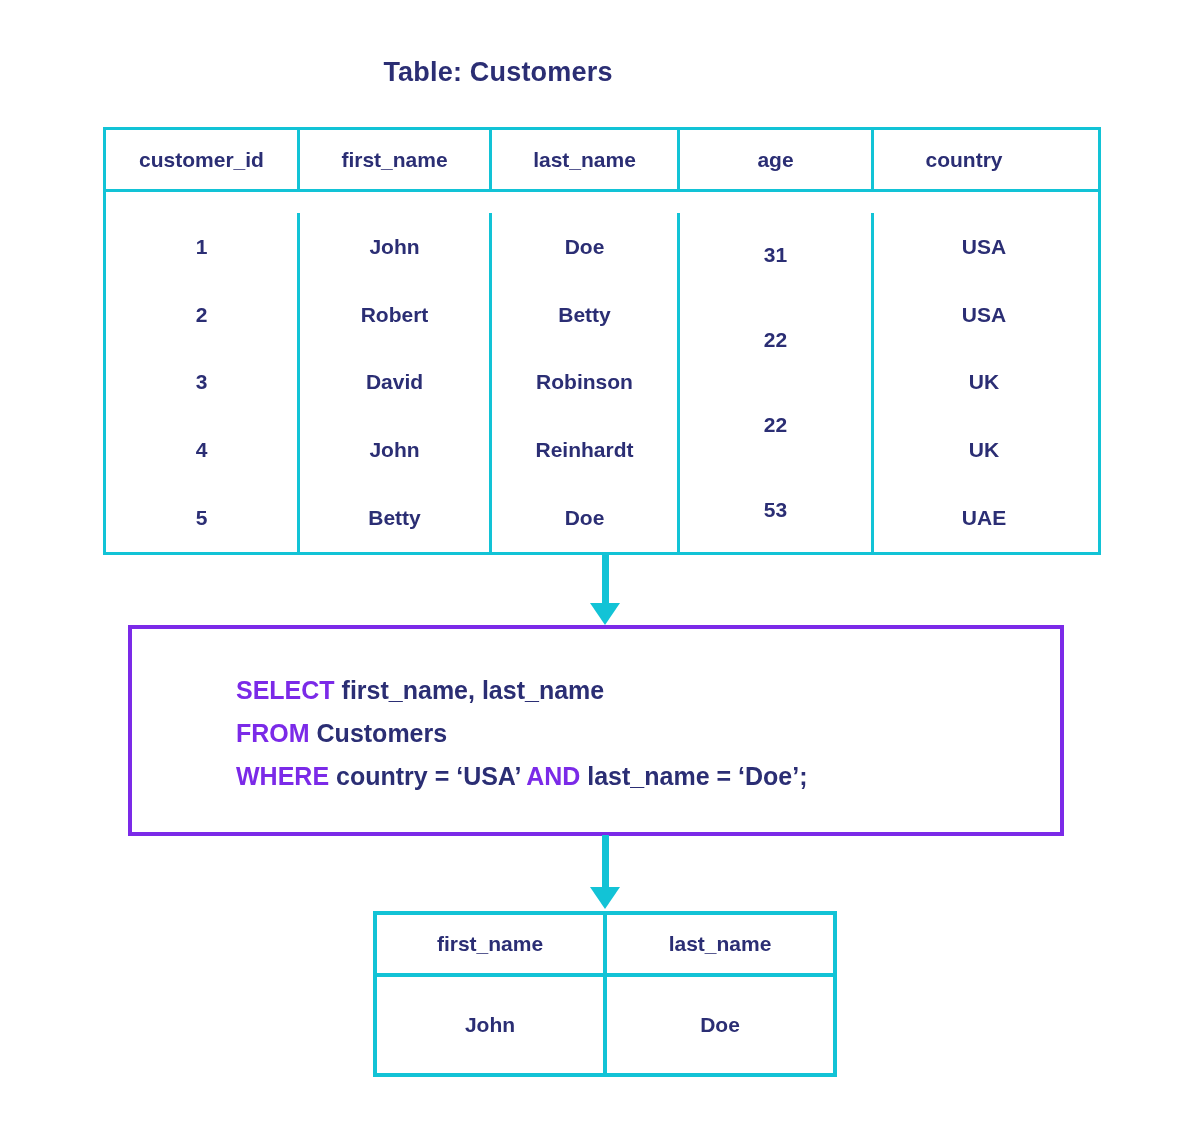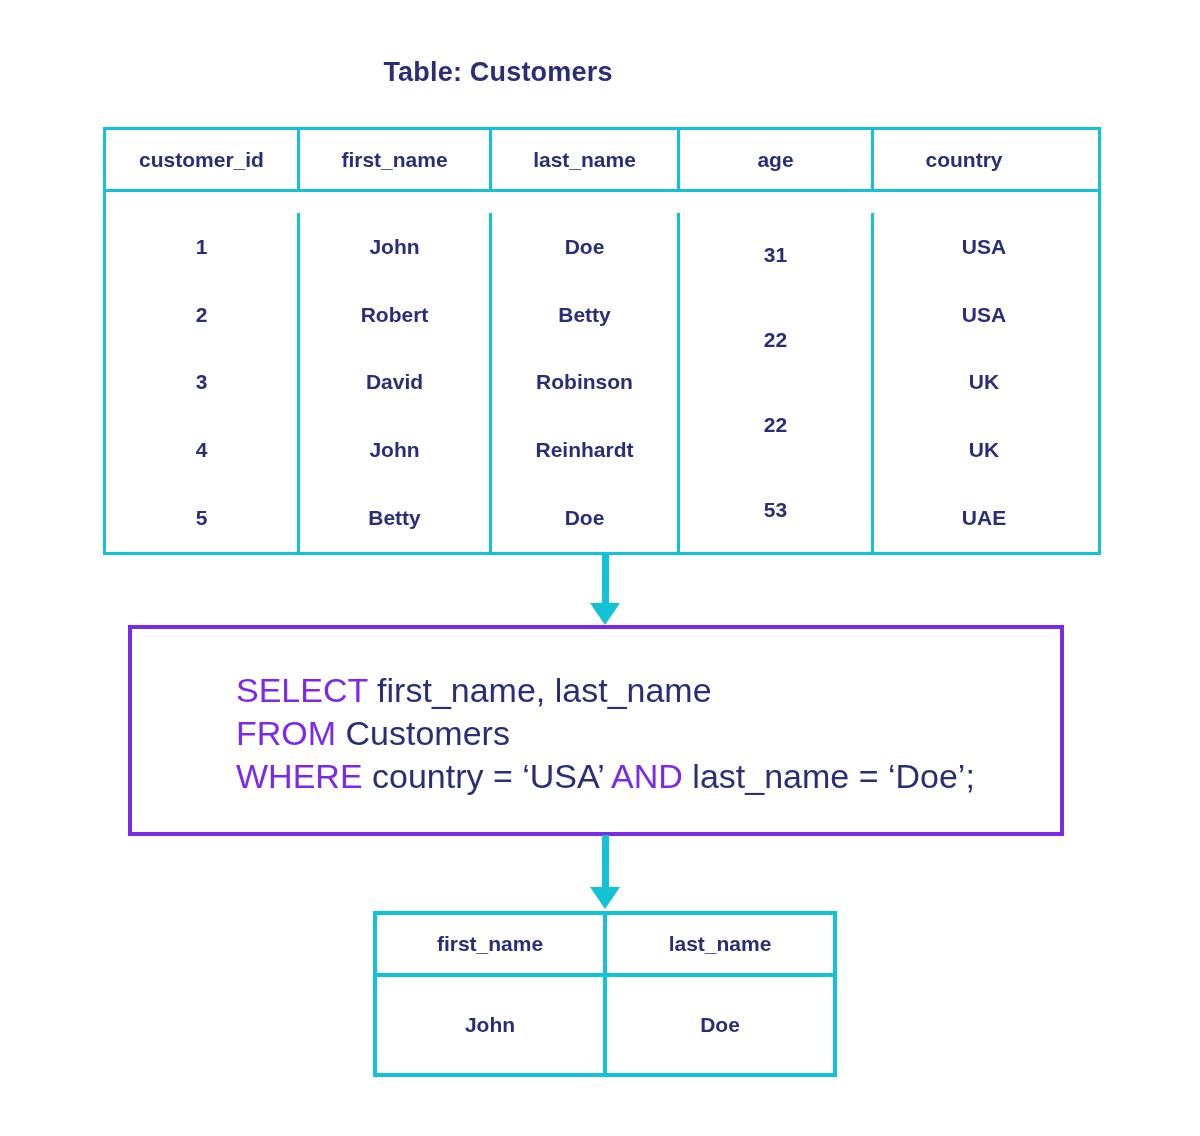--- a/index.html
+++ b/index.html
@@ -129,22 +129,22 @@
     left: 128px;
     top: 625px;
     width: 936px;
     height: 211px;
     border: 4px solid #7b2ae8;
   }
   .query-lines {
     position: absolute;
     left: 104px;
     top: 40px;
-    font-size: 34px;
-    font-weight: 400;
+    font-size: 25px;
+    font-weight: 700;
     line-height: 43px;
     white-space: nowrap;
   }
   .kw   { color: #7b2ae8; }
   .plain{ color: #2b2e74; }
 
   
   .result-table {
     position: absolute;
     left: 373px;

